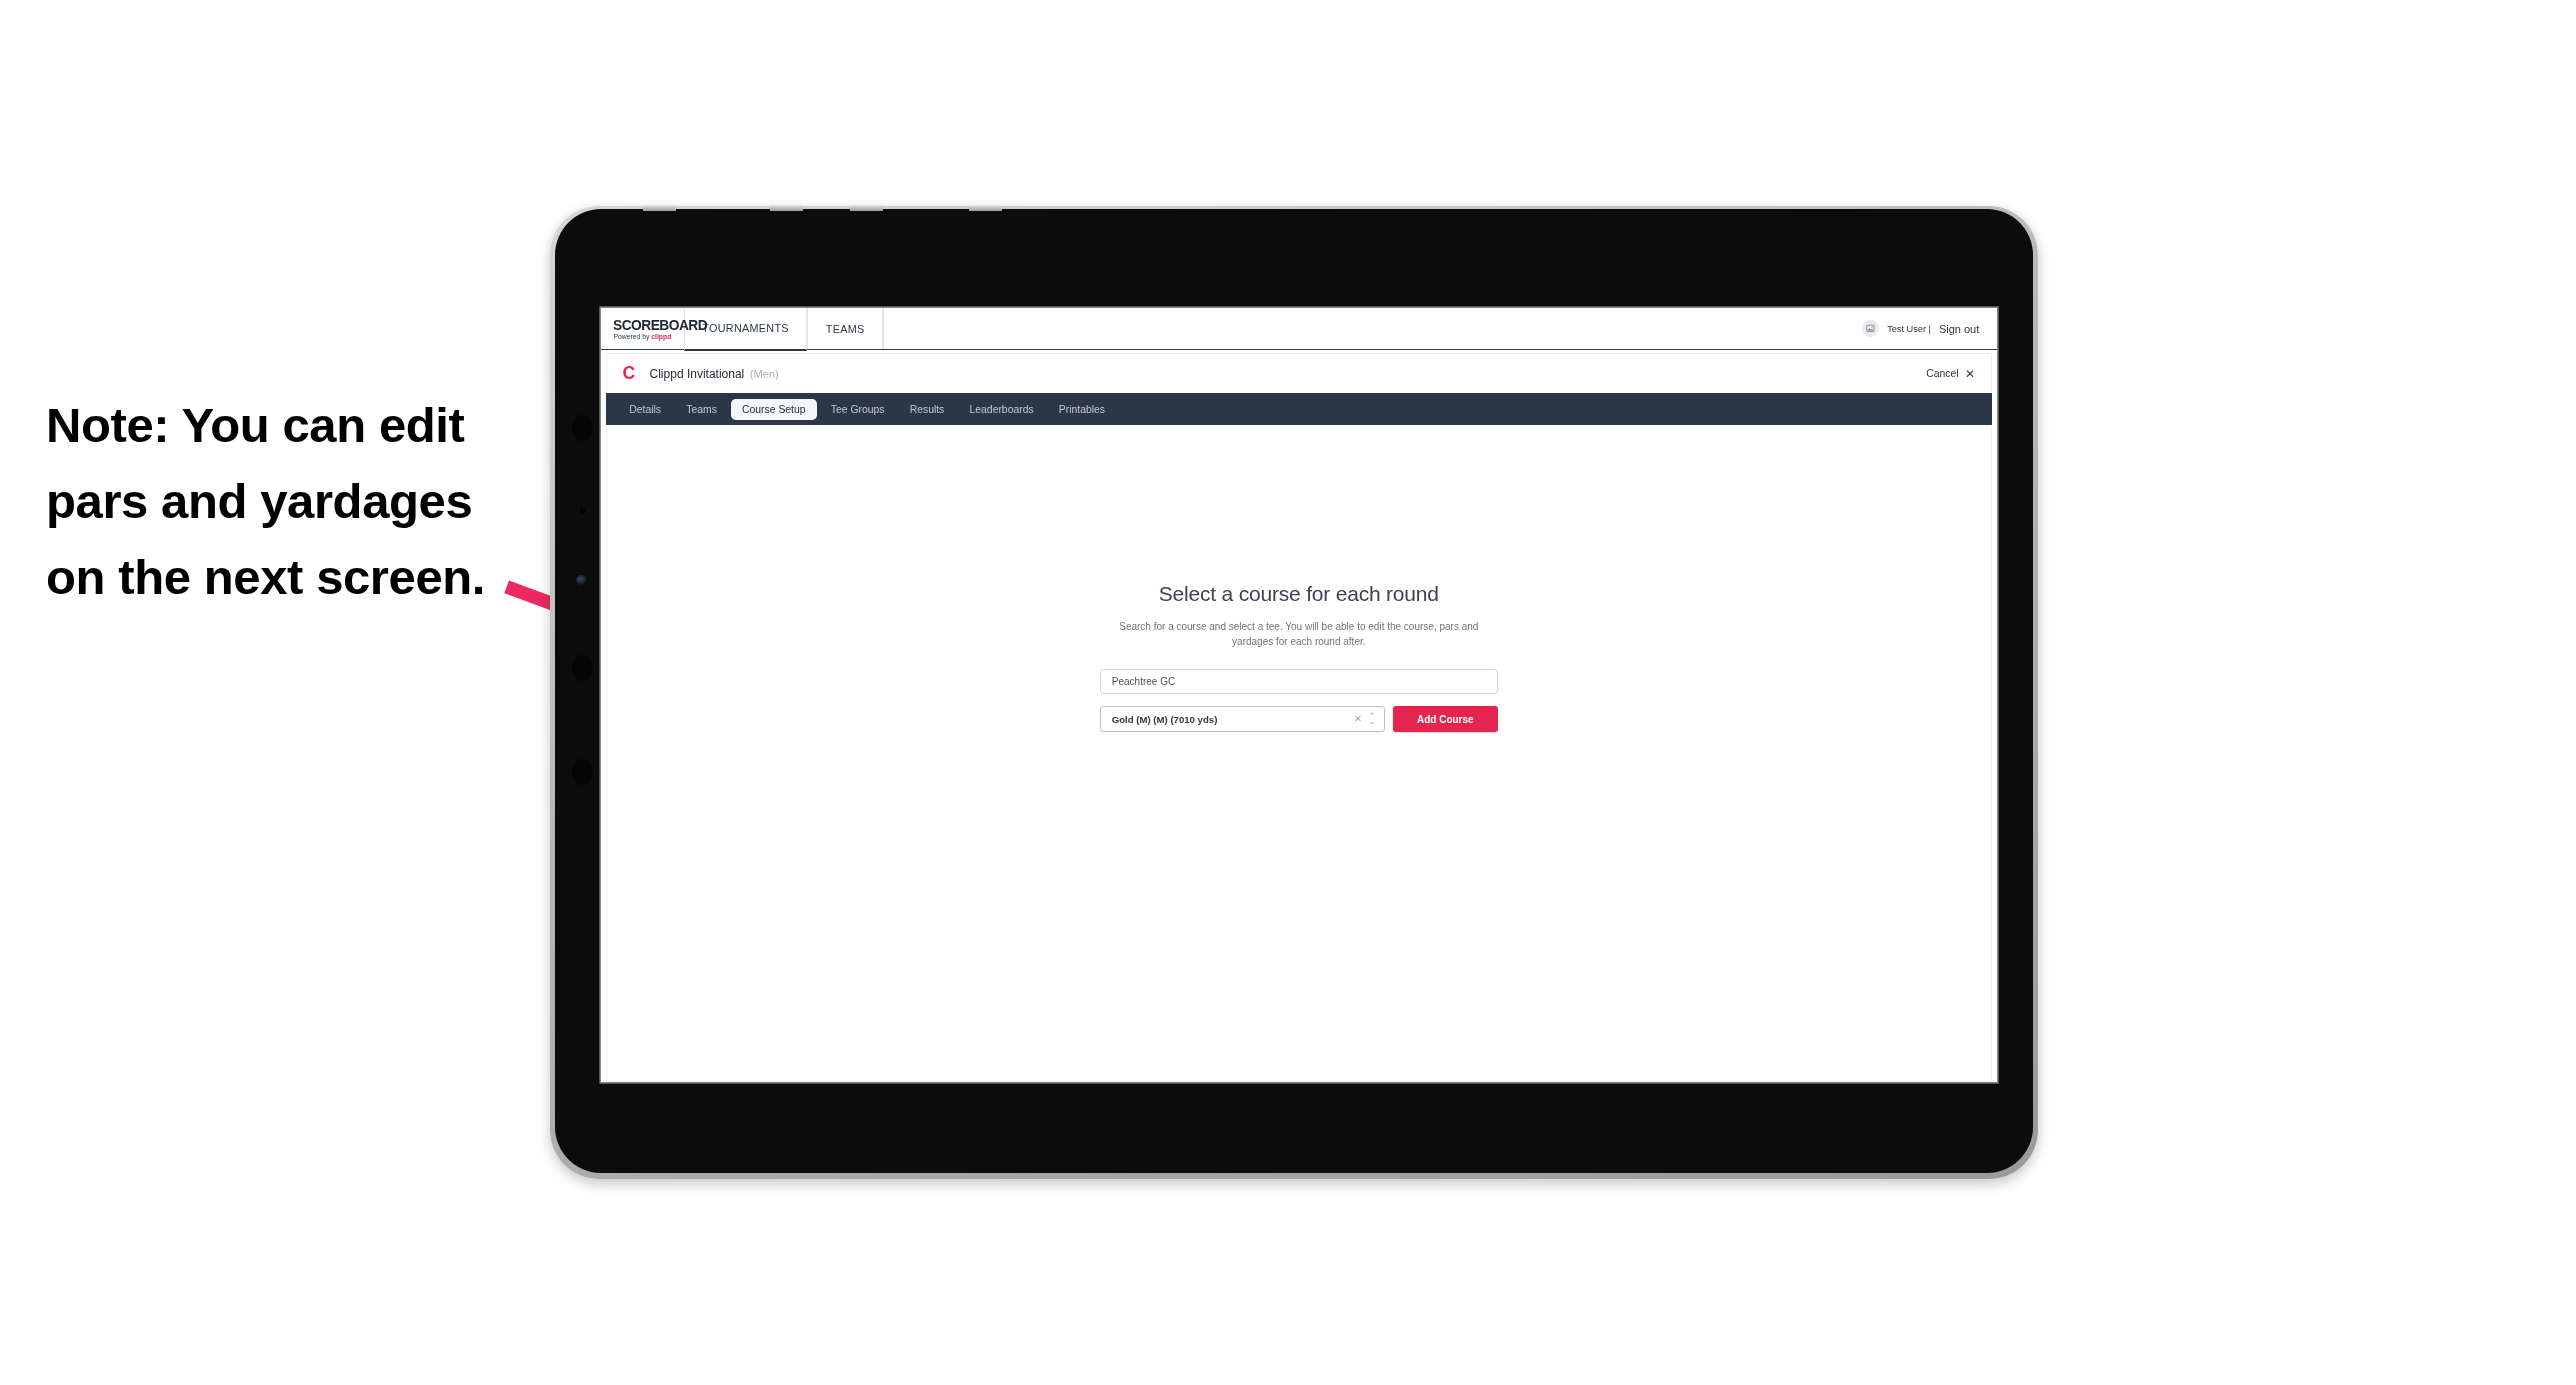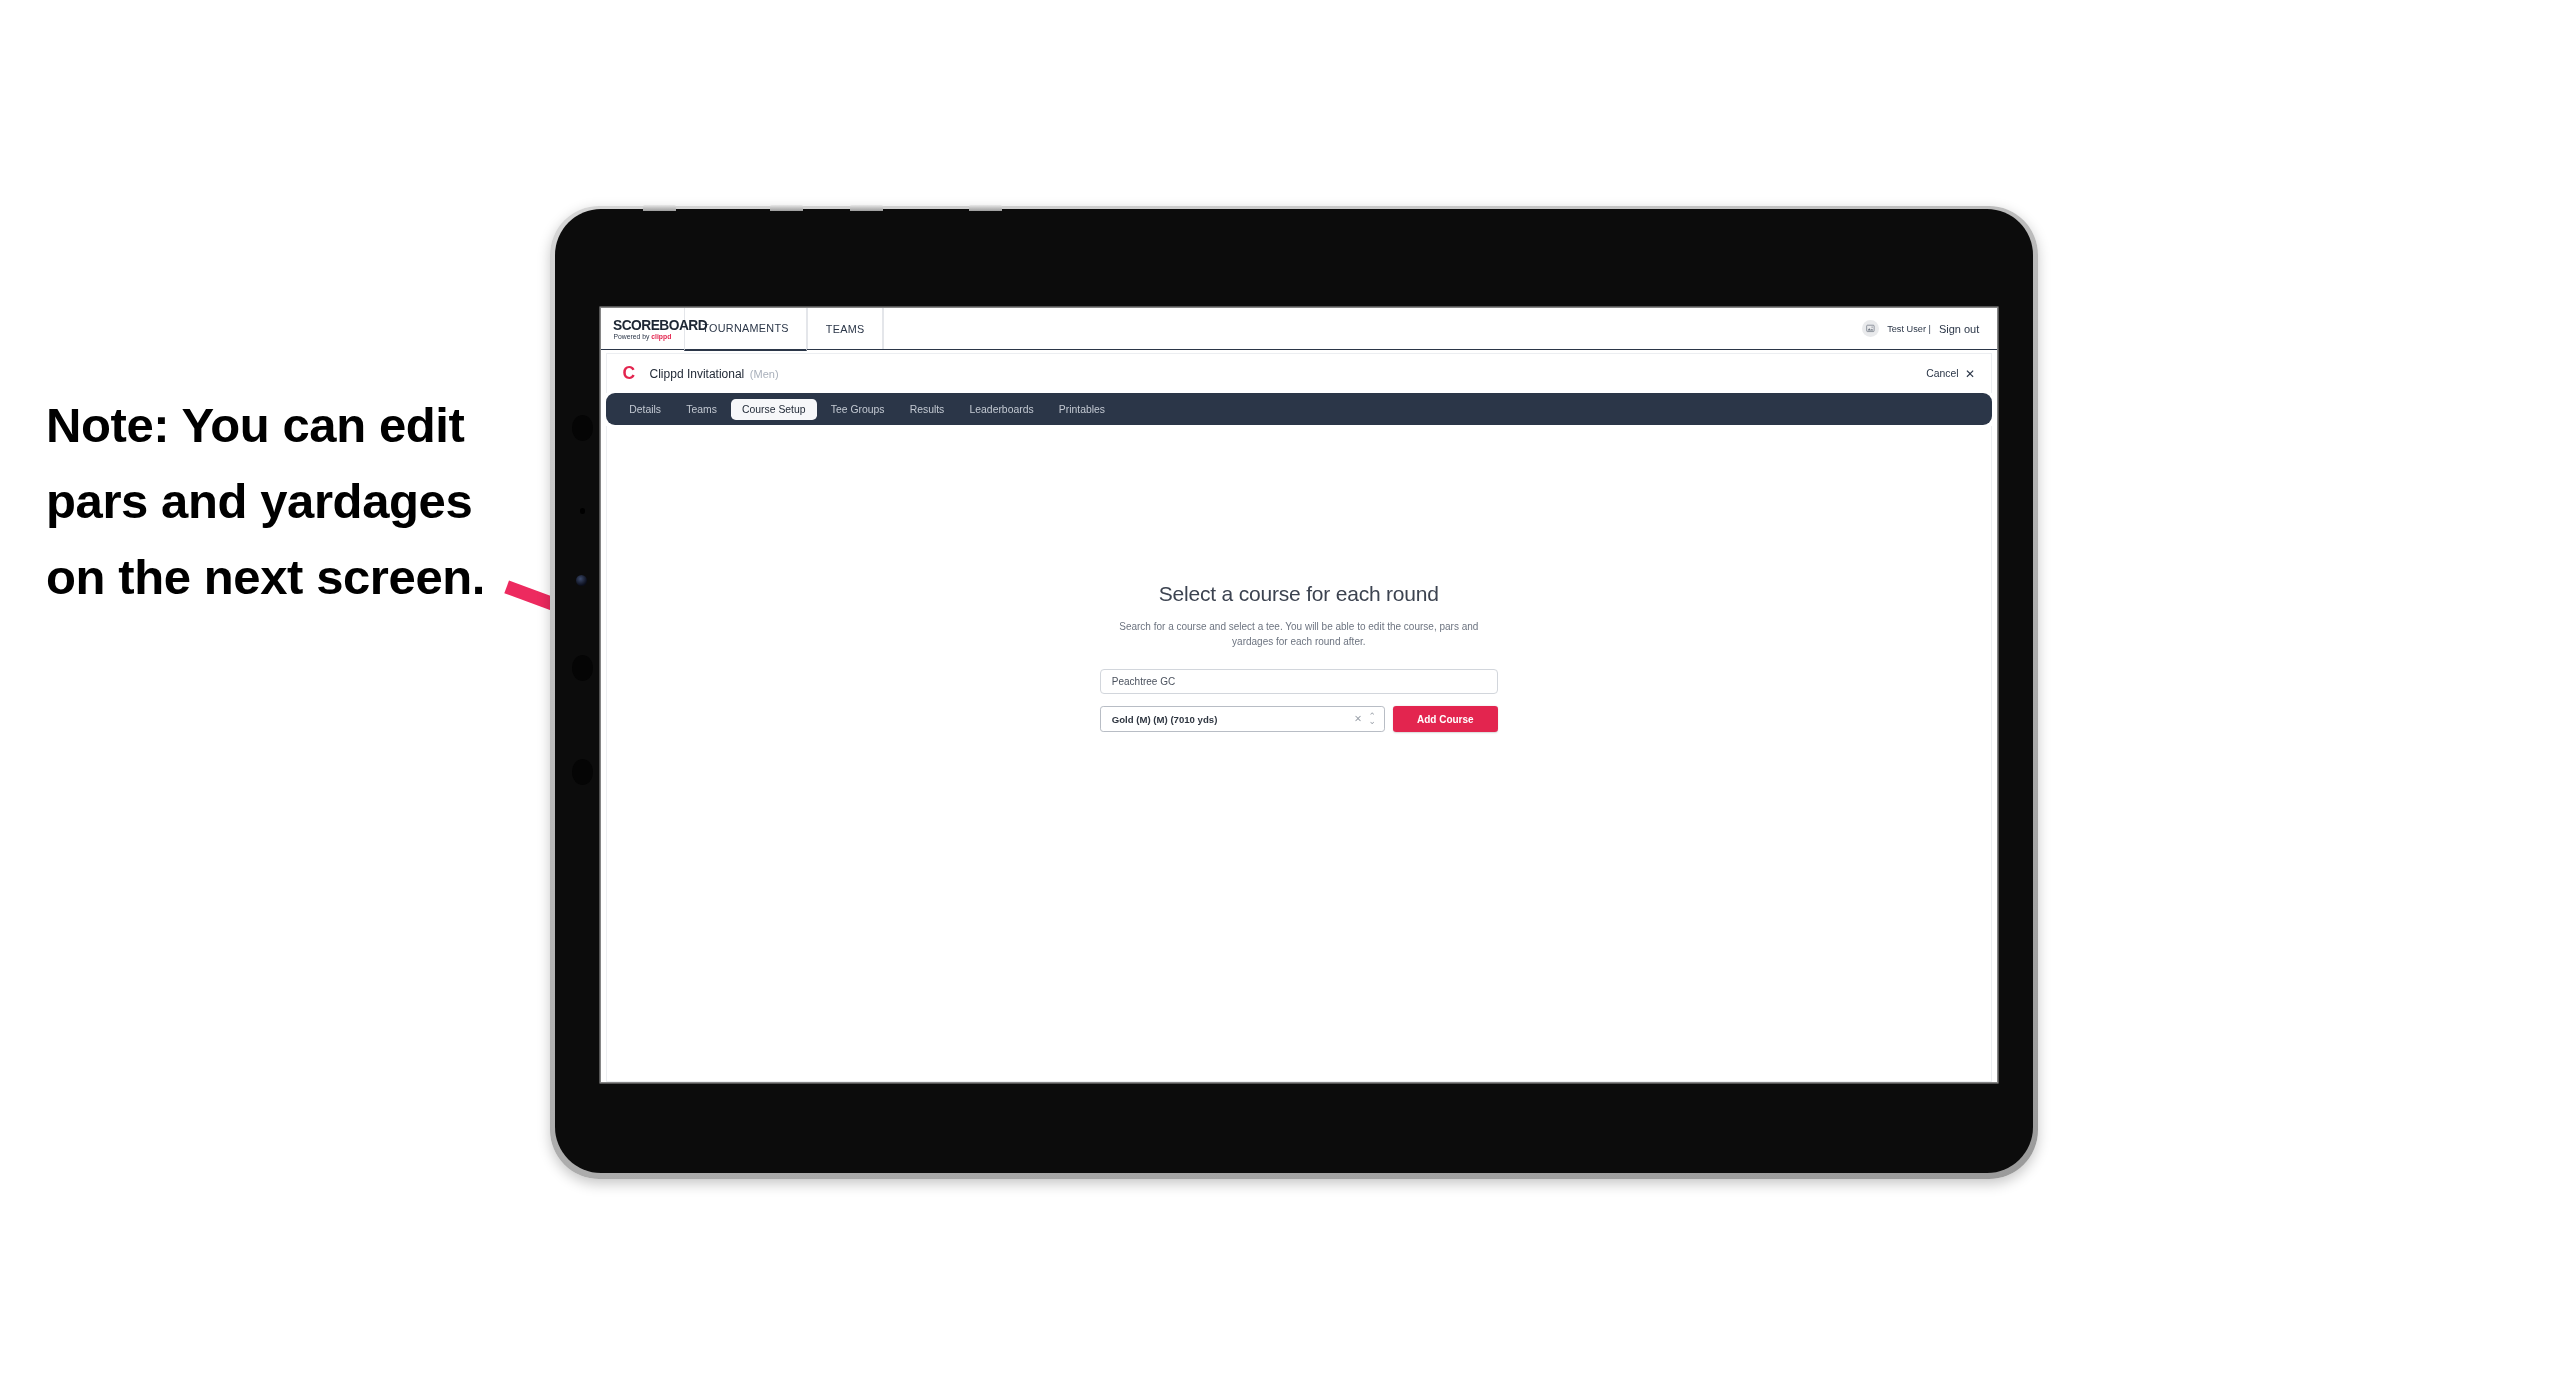--- a/index.html
+++ b/index.html
@@ -204,21 +204,20 @@
   
   #navstrip {
     margin: 0 4.8px;
     height: 32px;
     background: #2b3648;
     display: flex;
     align-items: center;
     padding: 0 12.7px;
     box-sizing: border-box;
     gap: 3.2px;
-    border-radius: 9px;
   }
   .nav-tab {
     font-size: 10.4px;
     color: #c3c9d2;
     padding: 4.8px 11px;
     border-radius: 4.8px;
     cursor: pointer;
     white-space: nowrap;
   }
   .nav-tab.active {

